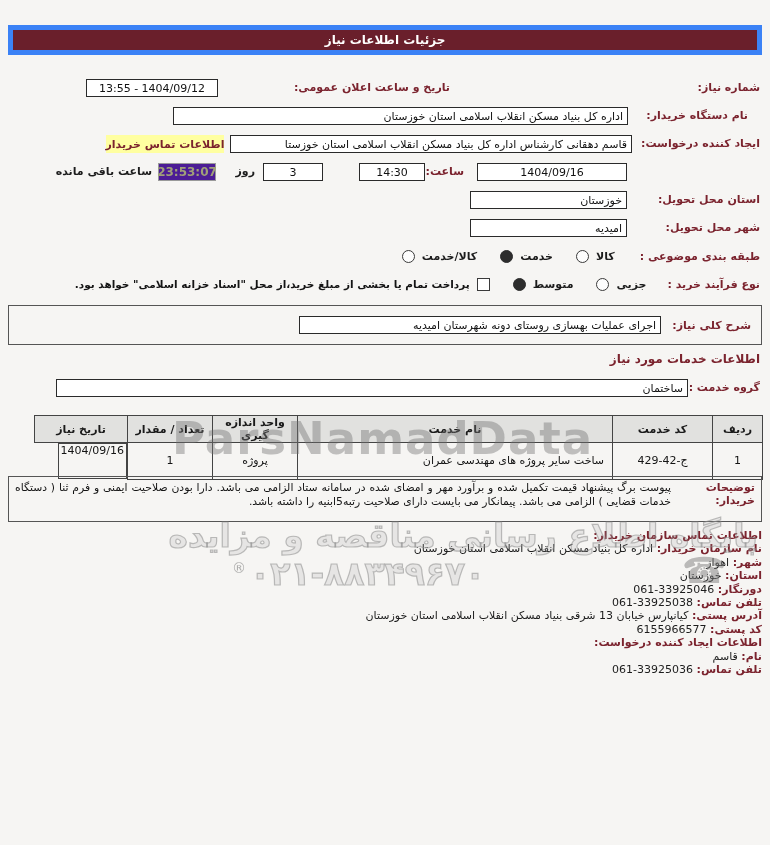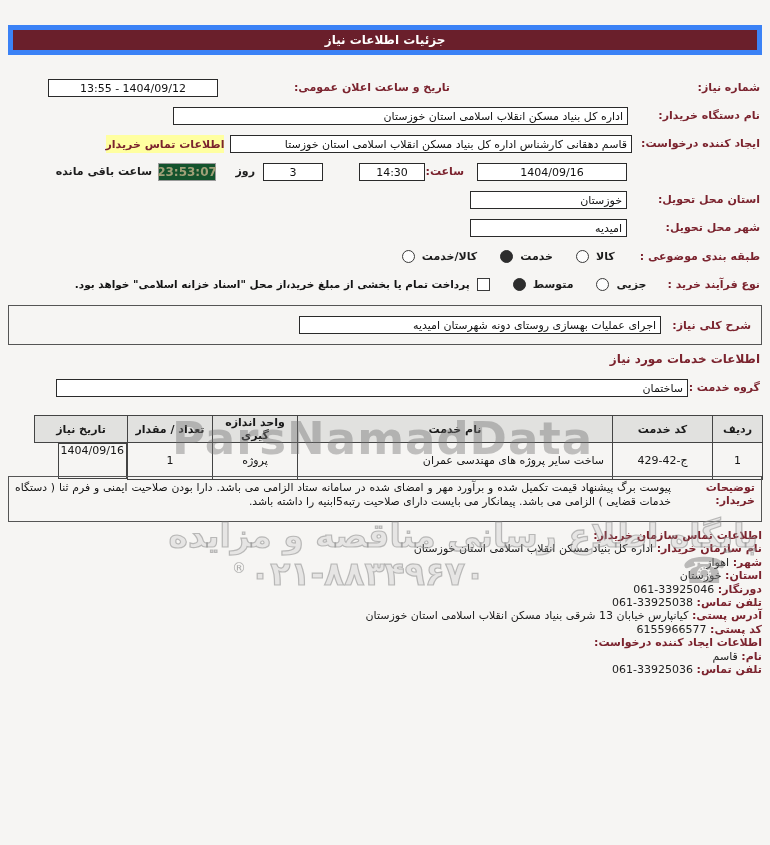--- a/index.html
+++ b/index.html
@@ -30,21 +30,21 @@
   .field.num { direction:ltr; justify-content:center; }
   .field.rtl-text { justify-content:flex-start; }
   .link {
     position:absolute; top:0; height:18px; background:#ffffa0;
     color:#7b232e; font-weight:bold; font-size:11px;
     display:flex; align-items:center; justify-content:center;
     padding:0 6px; cursor:pointer; white-space:nowrap;
   }
   .timer {
     position:absolute; top:0; height:18px; width:58px;
-    background:#14532d; border:1px solid #9a9a9a; color:#a0a078;
+    background:#4c1d95; border:1px solid #9a9a9a; color:#a0a078;
     font-size:12px; font-weight:bold; direction:ltr;
     display:flex; align-items:center; justify-content:center;
   }
   .flexrow {
     position:absolute; right:0; left:0; height:18px;
     display:flex; align-items:center; gap:7px; padding-right:10px;
   }
   .lbl-inline { font-size:11px; font-weight:bold; color:#7b232e; white-space:nowrap; }
   .opt-lbl { font-size:11px; font-weight:bold; color:#1c1c1c; white-space:nowrap; }
   .radio {
@@ -121,25 +121,25 @@
 </head>
 <body>
 
 <div class="canvas">
 
   <div class="titlebar">جزئیات اطلاعات نیاز</div>
 
   <div class="row" style="top:79px;">
     <span class="lbl" style="right:10px;">شماره نیاز:</span>
     <span class="lbl" style="right:320px;">تاریخ و ساعت اعلان عمومی:</span>
-    <div class="field num" style="right:552px;width:170px;">13:55 - 1404/09/12</div>
+    <div class="field num" style="right:552px;width:132px;">13:55 - 1404/09/12</div>
   </div>
 
   <div class="row" style="top:107px;">
-    <span class="lbl" style="right:10px;">نام دستگاه خریدار:</span>
+    <span class="lbl" style="right:22px;">نام دستگاه خریدار:</span>
     <div class="field rtl-text" style="right:142px;width:455px;">اداره کل بنیاد مسکن انقلاب اسلامی استان خوزستان</div>
   </div>
 
   <div class="row" style="top:135px;">
     <span class="lbl" style="right:10px;">ایجاد کننده درخواست:</span>
     <div class="field rtl-text" style="right:138px;width:402px;">قاسم دهقانی کارشناس اداره کل بنیاد مسکن انقلاب اسلامی استان خوزستا</div>
     <div class="link" style="right:546px;width:118px;">اطلاعات تماس خریدار</div>
   </div>
 
   <div class="row" style="top:163px;">

